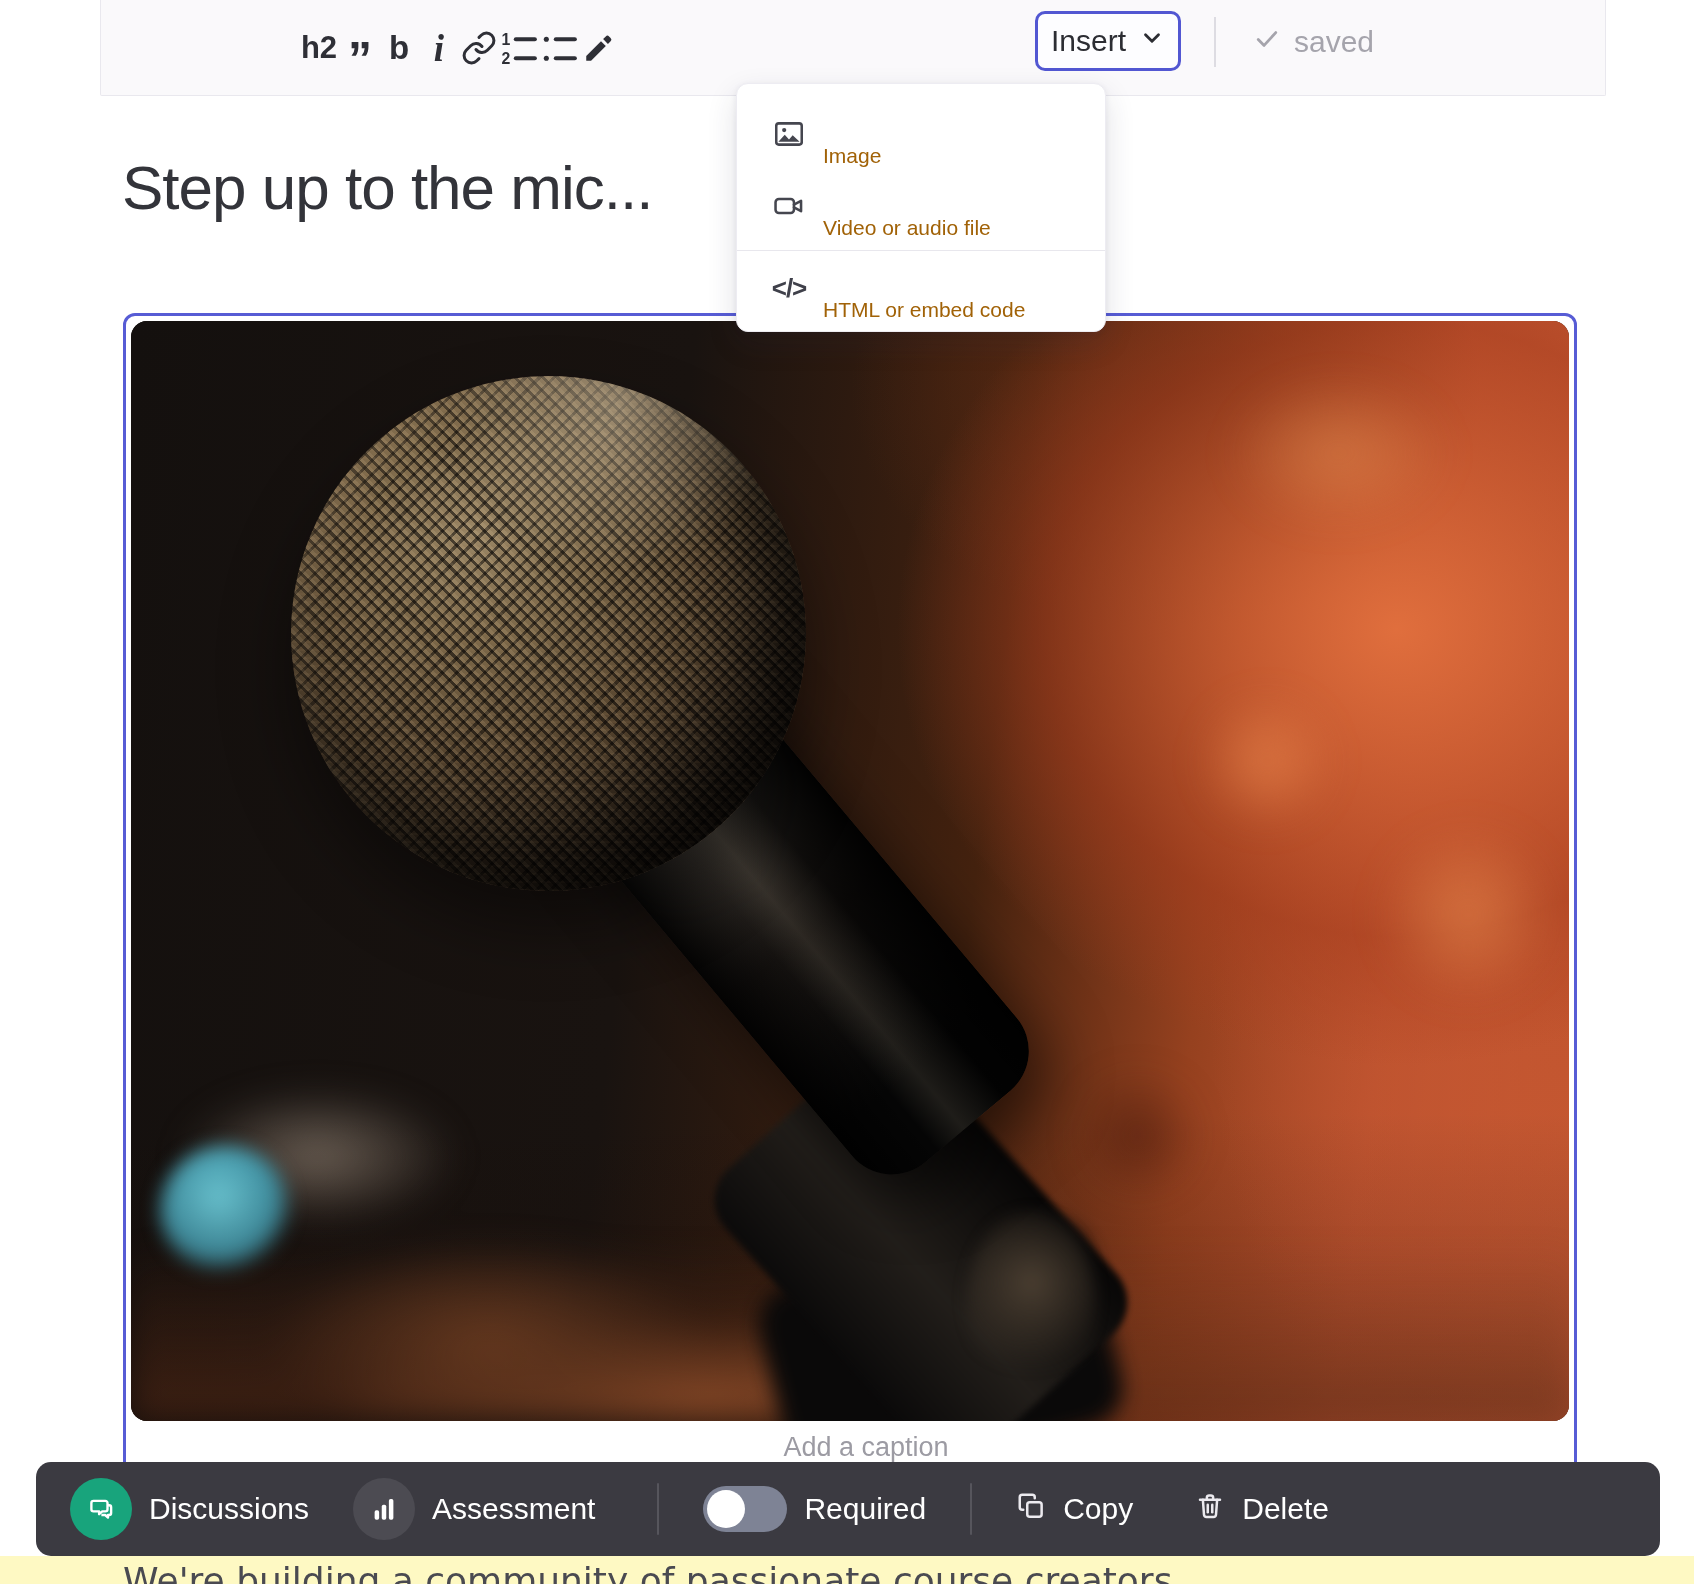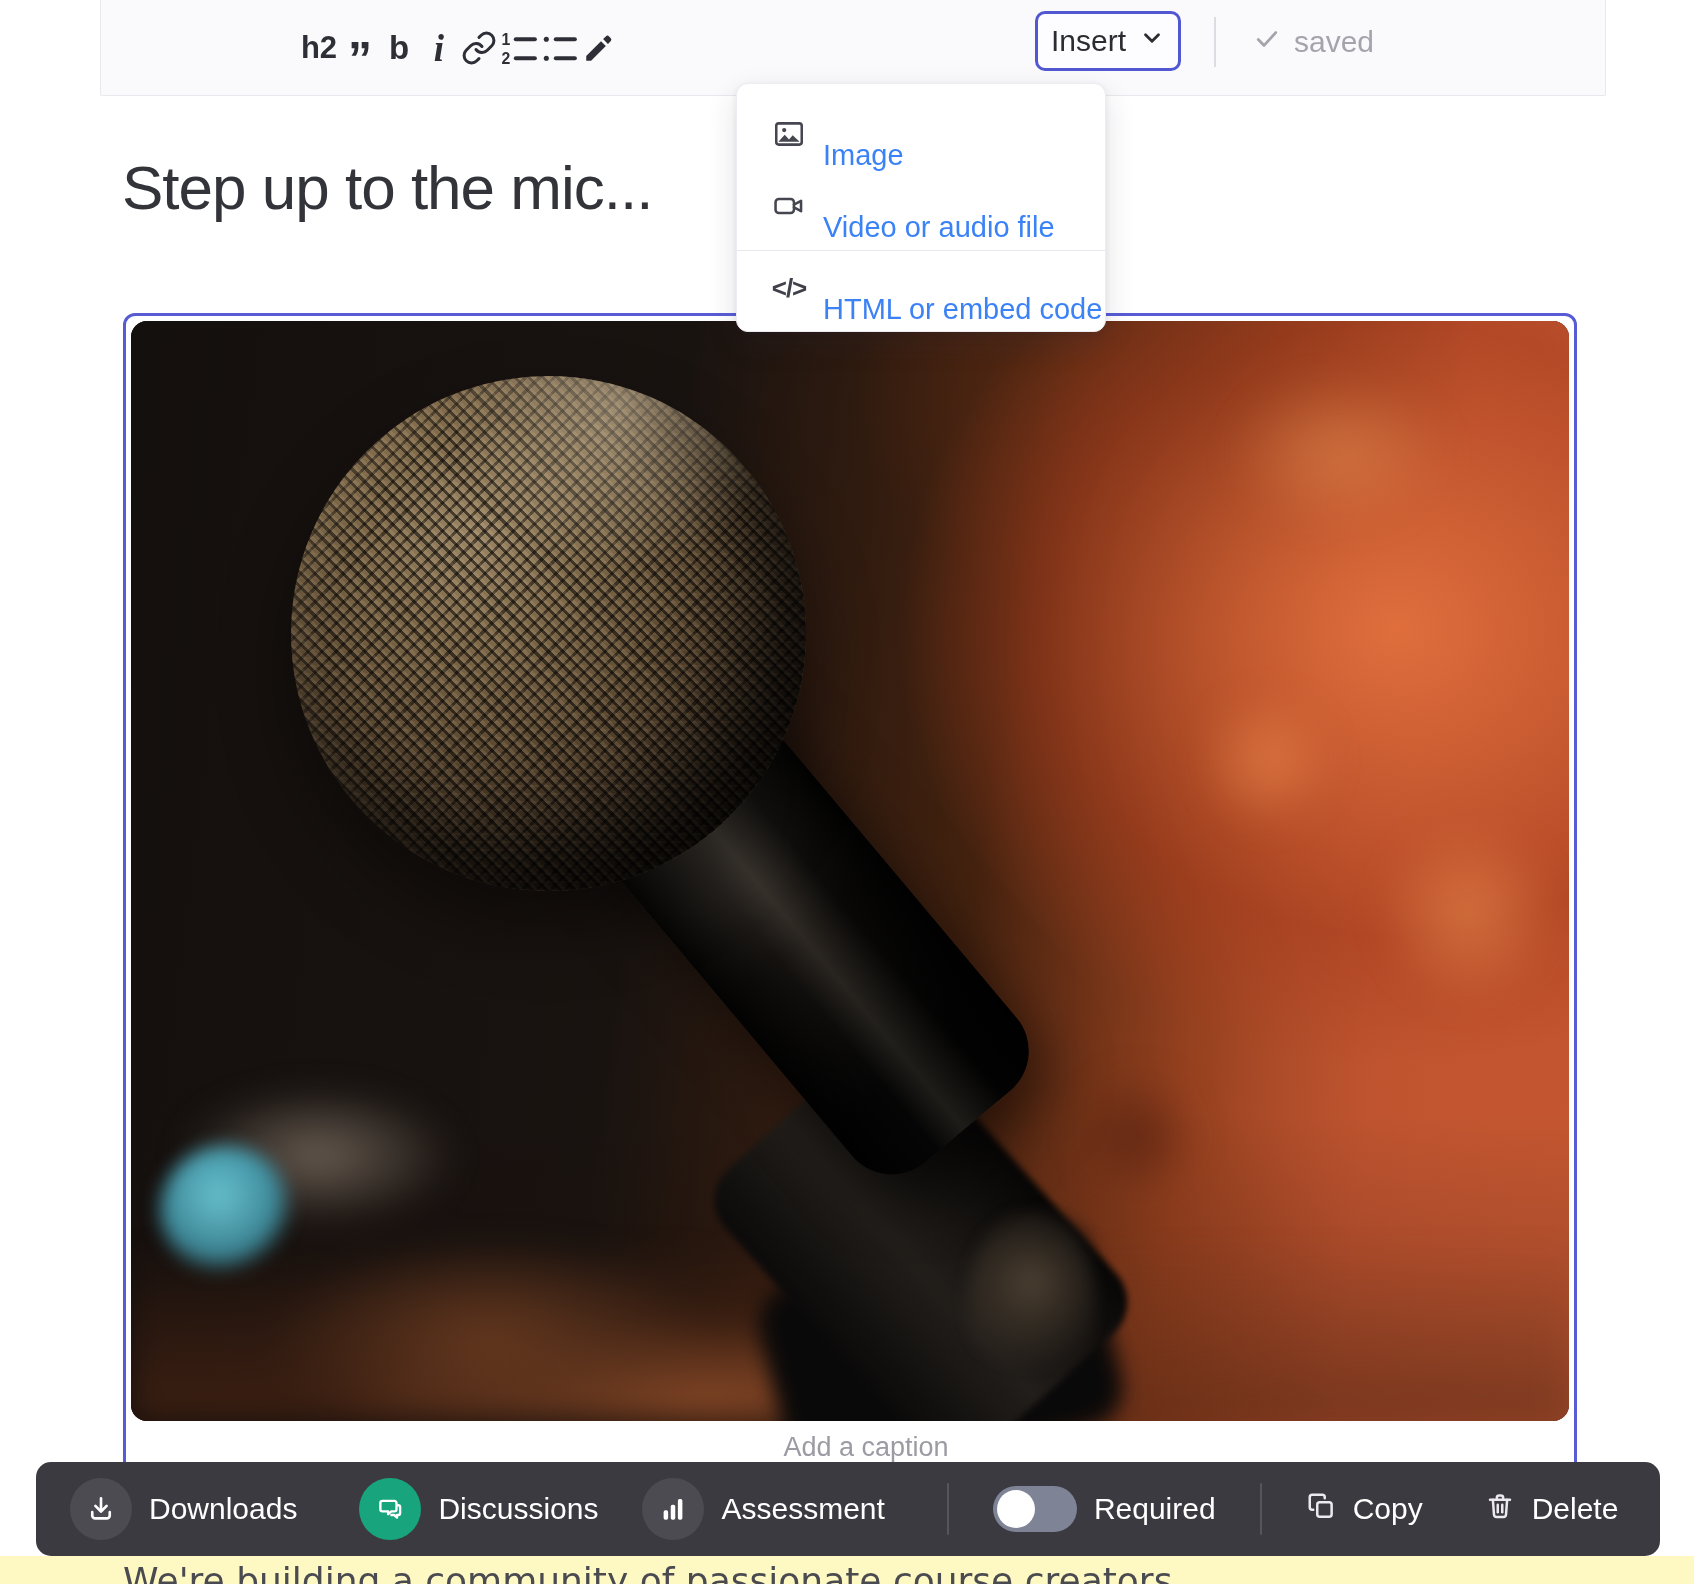--- a/index.html
+++ b/index.html
@@ -35,21 +35,21 @@
   
   .menu { position:absolute; left:736px; top:83px; width:370px; background:#ffffff;
           border:1px solid #edecf2; border-radius:12px; z-index:40;
           box-shadow:0 12px 30px rgba(40,40,70,.14), 0 2px 6px rgba(40,40,70,.08);
           padding-top:14px; overflow:hidden; }
   .menu-item { height:72px; display:flex; align-items:center; padding:0 24px 0 32px;
                gap:14px; cursor:pointer; }
   .menu-item.last { height:66px; }
   .menu-ico { width:40px; height:40px; display:flex; align-items:center; justify-content:center;
               color:#45464f; flex:0 0 40px; }
-  .menu-label { font-size:29px; color:#3b82f6; white-space:nowrap;margin-top:43px; }
+  .menu-label { font-size:21px; color:#a16207; white-space:nowrap;margin-top:43px; }
   .menu-sep { height:1px; background:#e8e7ed; margin-top:8px; }
   .menu-item.last { margin-top:4px; margin-bottom:10px; }
   .code-glyph { font-size:26px; font-weight:700; color:#3f404a; letter-spacing:-1px; }
 
   
   .sel { position:absolute; left:123px; top:313px; width:1454px; height:1460px;
          border:3px solid #575cd5; border-radius:12px; z-index:1; padding:5px; }
   .photo { position:relative; width:1438px; height:1100px; border-radius:16px;
            overflow:hidden; background:#161210; cursor:pointer; }
   .ph-bg { position:absolute; inset:0;
@@ -235,30 +235,20 @@
     <span class="menu-ico code-glyph">&lt;/&gt;</span>
     <span class="menu-label">HTML or embed code</span>
   </div>
 </div>
 
 <div class="strip">
   <div class="strip-text">We're building a community of passionate course creators</div>
 </div>
 
 <div class="botbar">
-  <div class="grp m-r62">
-    <span class="circle">
-        <svg width="30" height="30" viewBox="0 0 24 24" fill="none" stroke="#ffffff" stroke-width="2.1" stroke-linecap="round" stroke-linejoin="round">
-          <line x1="12" y1="3.5" x2="12" y2="13.5"></line>
-          <polyline points="7.5 9.5 12 14 16.5 9.5"></polyline>
-          <path d="M5 14.5v2.6a2.4 2.4 0 0 0 2.4 2.4h9.2a2.4 2.4 0 0 0 2.4-2.4v-2.6"></path>
-        </svg>
-      </span>
-    <span>Downloads</span>
-  </div>
   <div class="grp m-r44">
     <span class="circle green">
         <svg width="30" height="30" viewBox="0 0 24 24" fill="none" stroke="#ffffff" stroke-width="1.9" stroke-linejoin="round">
           <path d="M6 5.5h9.5a1.7 1.7 0 0 1 1.7 1.7v5a1.7 1.7 0 0 1-1.7 1.7H13l-2.5 2.3v-2.3H6a1.7 1.7 0 0 1-1.7-1.7v-5A1.7 1.7 0 0 1 6 5.5z"></path>
           <path d="M17.2 9h1.3a1.6 1.6 0 0 1 1.6 1.6v4.6a1.6 1.6 0 0 1-1.6 1.6h-.9v2l-2.3-2h-3"></path>
         </svg>
       </span>
     <span>Discussions</span>
   </div>
   <div class="grp m-r62">

